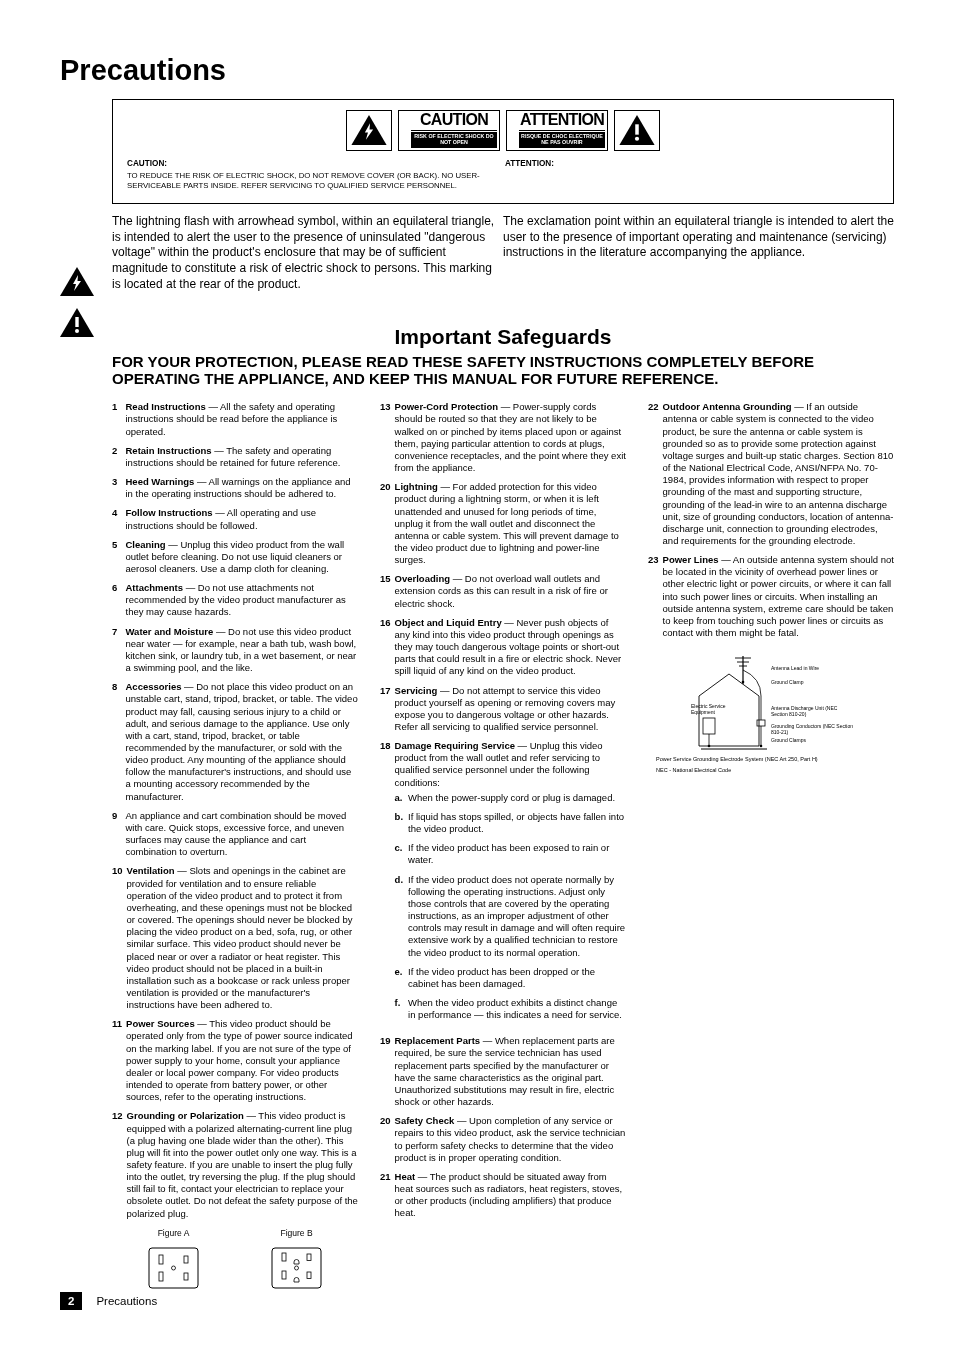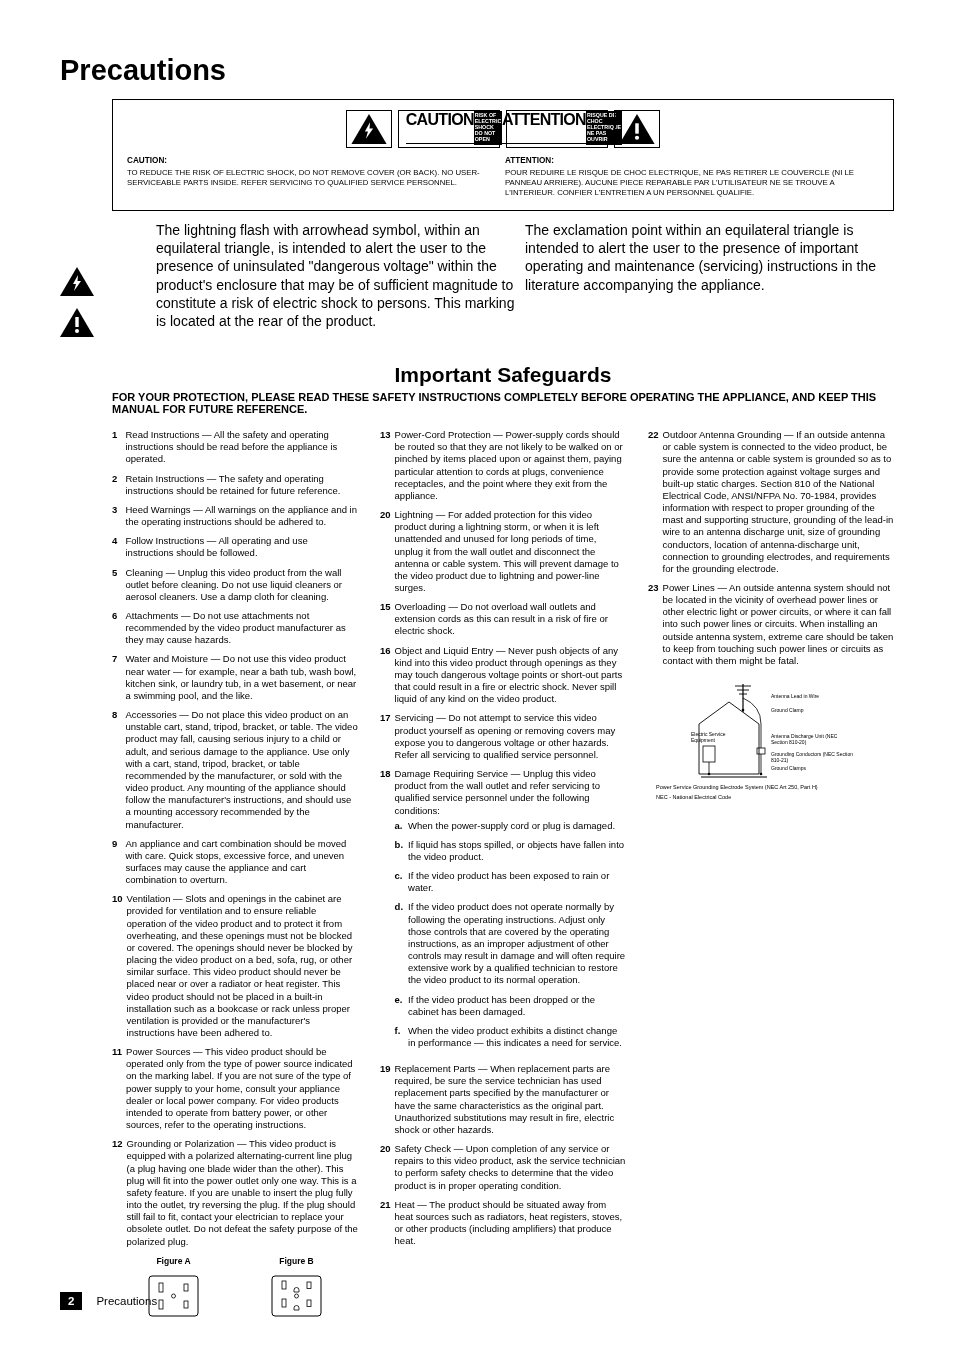--- a/index.html
+++ b/index.html
@@ -50,22 +50,23 @@
       width: 46px;
       display: flex;
       align-items: center;
       justify-content: center;
       padding: 2px;
     }
     .caution-box {
       border: 1.5px solid #000;
       width: 102px;
       padding: 0 2px 2px 12px;
-      display: flex;
-      flex-direction: row;
+      text-align: center;
+      display: flex;
+      flex-direction: column;
       justify-content: center;
     }
     .caution-title {
       font-size: 16px;
       font-weight: bold;
       font-stretch: condensed;
       letter-spacing: -0.7px;
       border-bottom: 1px solid #000;
       padding-bottom: 1px;
       margin-bottom: 1px;
@@ -86,35 +87,34 @@
     }
     .two-col-text > div { flex: 1; }
     .col-title {
       font-size: 8.2px;
       font-weight: bold;
       text-transform: uppercase;
       margin-bottom: 2px;
     }
     .sym-desc {
       display: flex;
-      font-size: 14px;
+      font-size: 12px;
       line-height: 1.3;
       margin-top: 10px;
-      margin-left: 44px;
     }
     .sym-desc > div { flex: 1; }
     .instructions-title {
       font-size: 21px;
       font-weight: bold;
       margin-top: 33px;
       margin-bottom: 4px;
       text-align: center;
     }
     .instructions-sub {
-      font-size: 11px;
+      font-size: 15px;
       font-weight: bold;
       text-transform: uppercase;
       margin-bottom: 14px;
     }
     .instr-grid {
       display: flex;
       gap: 22px;
     }
     .instr-col { flex: 1; }
     .instr-item {
@@ -122,27 +122,27 @@
       line-height: 1.28;
       margin-bottom: 7px;
       display: flex;
       gap: 4px;
     }
     .instr-num {
       font-weight: bold;
       flex-shrink: 0;
       min-width: 1em;
     }
-    .instr-label { font-weight: normal; }
+    .instr-label { font-weight: bold; }
     .fig-row {
       display: flex;
       justify-content: space-around;
       margin: 8px 0 6px 0;
       font-size: 8.5px;
-      font-weight: bold;
+      font-weight: normal;
       text-align: center;
     }
     .fig-row > div { flex: 1; }
     .diagram-row {
       display: flex;
       justify-content: space-around;
       margin-bottom: 6px;
     }
     .outlet-svg { width: 65px; height: 48px; }
     .grounding-svg { width: 165px; height: 108px; display: block; margin: 2px auto; }
@@ -205,21 +205,20 @@
           </svg>
         </div>
       </div>
       <div class="two-col-text">
         <div>
           <div class="col-title">CAUTION:</div>
           <div>TO REDUCE THE RISK OF ELECTRIC SHOCK, DO NOT REMOVE COVER (OR BACK). NO USER-SERVICEABLE PARTS INSIDE. REFER SERVICING TO QUALIFIED SERVICE PERSONNEL.</div>
         </div>
         <div>
           <div class="col-title">ATTENTION:</div>
-          <div>POUR REDUIRE LE RISQUE DE CHOC ELECTRIQUE, NE PAS RETIRER LE COUVERCLE (NI LE PANNEAU ARRIERE). AUCUNE PIECE REPARABLE PAR L'UTILISATEUR NE SE TROUVE A L'INTERIEUR. CONFIER L'ENTRETIEN A UN PERSONNEL QUALIFIE.</div>
         </div>
       </div>
     </div>
 
     <div class="sym-desc">
       <div>The lightning flash with arrowhead symbol, within an equilateral triangle, is intended to alert the user to the presence of uninsulated "dangerous voltage" within the product's enclosure that may be of sufficient magnitude to constitute a risk of electric shock to persons. This marking is located at the rear of the product.</div>
       <div>The exclamation point within an equilateral triangle is intended to alert the user to the presence of important operating and maintenance (servicing) instructions in the literature accompanying the appliance.</div>
     </div>
 
     <h2 class="instructions-title">Important Safeguards</h2>

